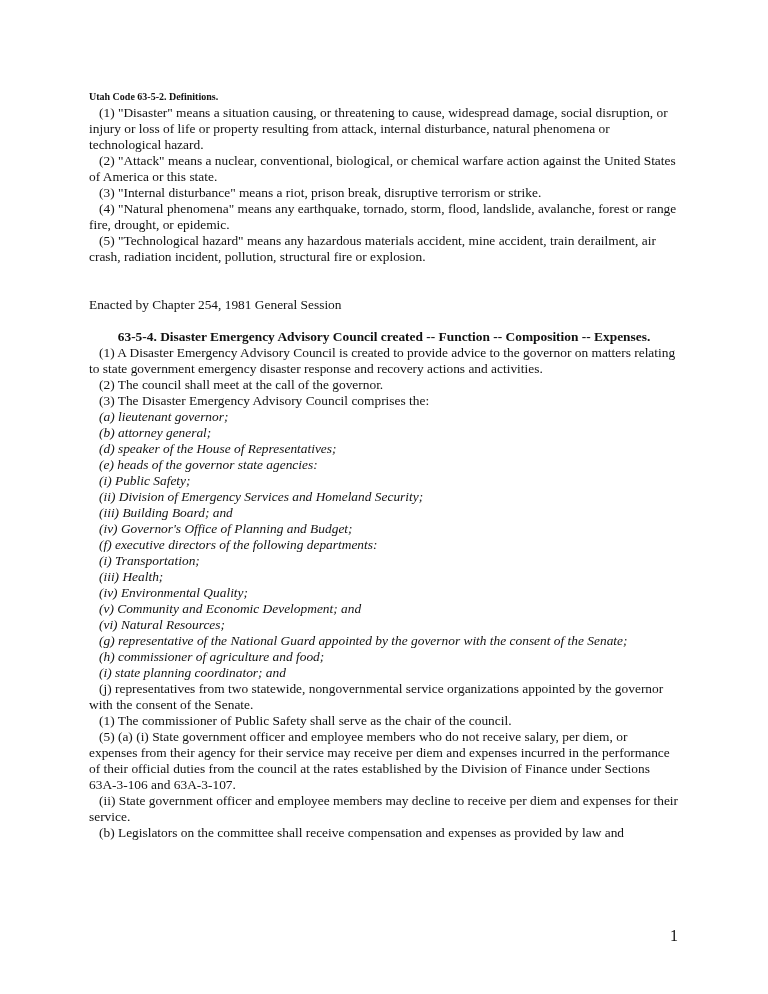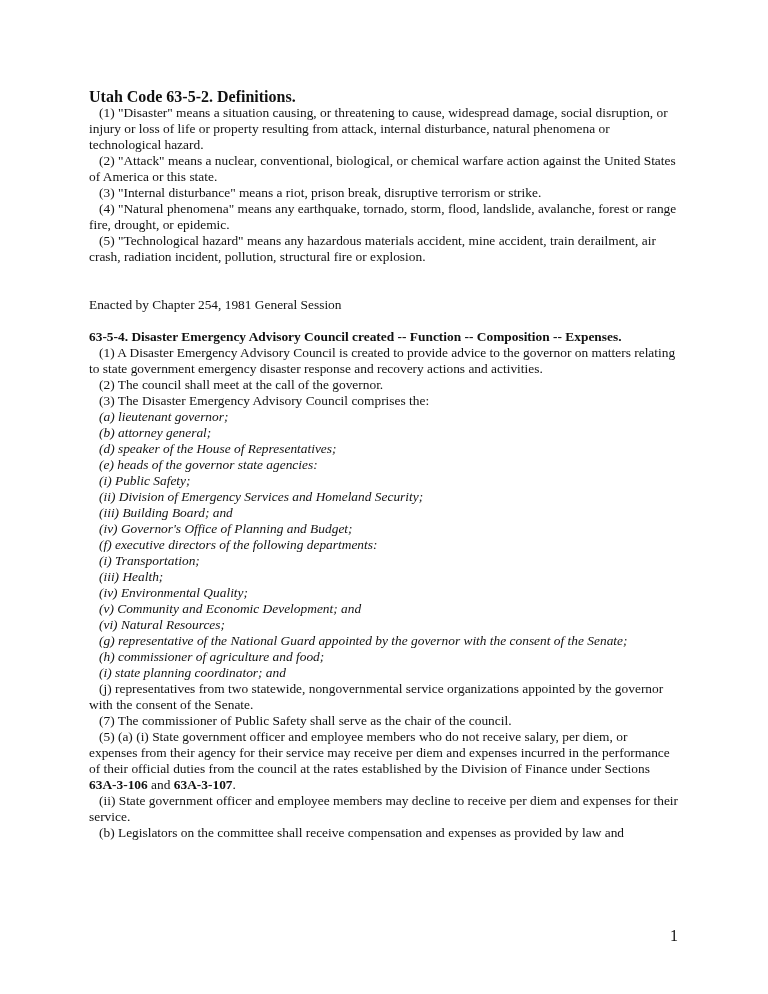--- a/index.html
+++ b/index.html
@@ -1,27 +1,27 @@
 <!DOCTYPE html>
 <html><head>
 <meta charset="utf-8">
 <style>
   html, body { margin: 0; padding: 0; background: #ffffff; }
   body { width: 768px; height: 994px; position: relative; overflow: hidden;
          font-family: "Liberation Serif", "DejaVu Serif", serif; color: #111; }
   .page { position: absolute; left: 89px; top: 88px; width: 590px;
           font-size: 13.4px; line-height: 16px; }
-  .title { font-weight: bold; font-size: 16px; line-height: 17px; margin: 0; }
+  .title { font-weight: bold; font-size: 10px; line-height: 17px; margin: 0; }
   .p { margin: 0; }
   .ind { text-indent: 10px; }
   .item { margin: 0; padding-left: 10px; font-style: italic; }
   .gap1 { height: 32px; }
   .gap2 { height: 16px; }
-  .h2 { font-weight: bold; margin: 0; }
-  .ref { font-weight: bold; }
+  .h2 { font-weight: bold; margin: 0; text-align: center; }
+  .ref { font-weight: normal; }
   .pagenum { position: absolute; left: 670px; top: 927px; font-size: 16px; }
 </style>
 </head>
 <body>
 
 <div class="page">
   <p class="title">Utah Code 63-5-2.   Definitions.</p>
   <p class="p ind">(1) "Disaster" means a situation causing, or threatening to cause, widespread damage, social disruption, or injury or loss of life or property resulting from attack, internal disturbance, natural phenomena or technological hazard.</p>
   <p class="p ind">(2) "Attack" means a nuclear, conventional, biological, or chemical warfare action against the United States of America or this state.</p>
   <p class="p ind">(3) "Internal disturbance" means a riot, prison break, disruptive terrorism or strike.</p>
@@ -45,19 +45,19 @@
   <p class="item">(f) executive directors of the following departments:</p>
   <p class="item">(i) Transportation;</p>
   <p class="item">(iii) Health;</p>
   <p class="item">(iv) Environmental Quality;</p>
   <p class="item">(v) Community and Economic Development; and</p>
   <p class="item">(vi) Natural Resources;</p>
   <p class="item">(g) representative of the National Guard appointed by the governor with the consent of the Senate;</p>
   <p class="item">(h) commissioner of agriculture and food;</p>
   <p class="item">(i) state planning coordinator; and</p>
   <p class="p ind">(j) representatives from two statewide, nongovernmental service organizations appointed by the governor with the consent of the Senate.</p>
-  <p class="p ind">(7) The commissioner of Public Safety shall serve as the chair of the council.</p>
+  <p class="p ind">(1) The commissioner of Public Safety shall serve as the chair of the council.</p>
   <p class="p ind"><span>(5) (a) (i) State government officer and employee members who do not receive salary, per diem, or expenses from their agency for their service may receive per diem and expenses incurred in the performance of their official duties from the council at the rates established by the Division of Finance under Sections </span><span class="ref">63A-3-106</span><span> and </span><span class="ref">63A-3-107</span><span>.</span></p>
   <p class="p ind">(ii) State government officer and employee members may decline to receive per diem and expenses for their service.</p>
   <p class="p ind">(b) Legislators on the committee shall receive compensation and expenses as provided by law and</p>
 </div>
 
 <div class="pagenum">1</div>
 
 </body></html>

